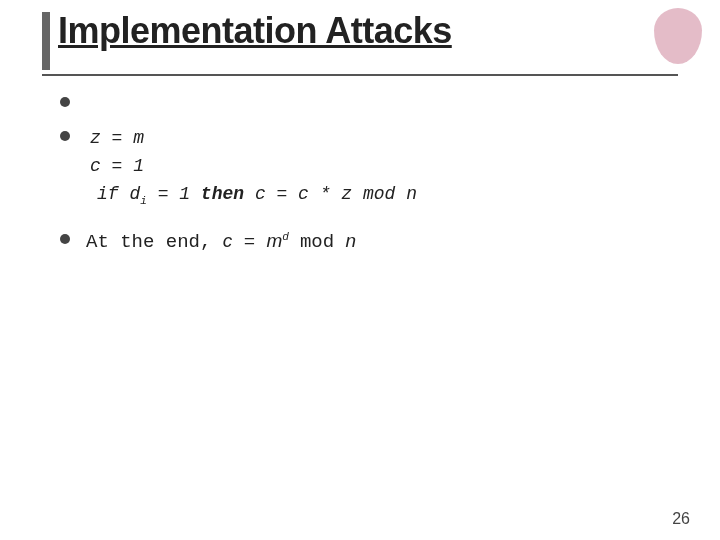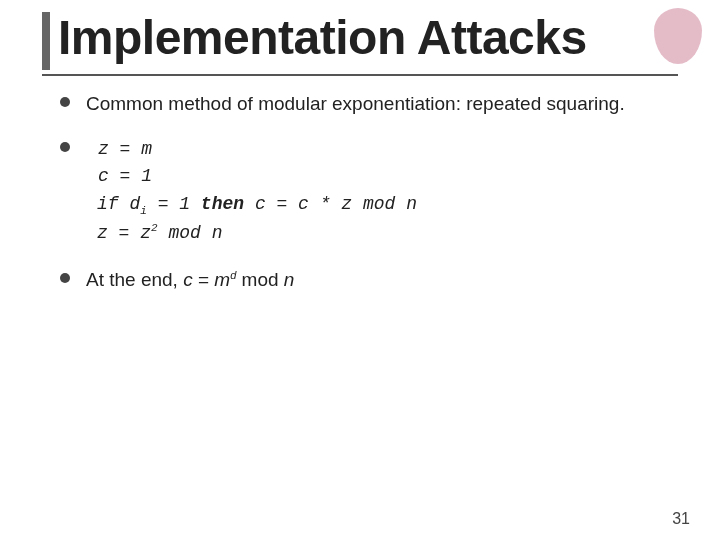--- a/index.html
+++ b/index.html
@@ -37,24 +37,25 @@
 
     
     .title-section {
       position: absolute;
       top: 10px;
       left: 58px;
       right: 80px;
     }
 
     .slide-title {
-      font-size: 48px;
+      font-size: 36px;
       font-weight: bold;
       color: #222222;
       letter-spacing: -0.5px;
+      text-decoration: underline;
     }
 
     
     .title-rule {
       position: absolute;
       top: 74px;
       left: 42px;
       right: 42px;
       height: 2px;
       background: #555555;
@@ -95,21 +96,21 @@
     
     .code-block {
       font-family: 'Courier New', Courier, monospace;
       font-style: italic;
       font-size: 18px;
       color: #222;
       line-height: 1.55;
     }
 
     .code-block .indent1 {
-      margin-left: 12px;
+      margin-left: 4px;
     }
 
     .code-block .indent2 {
       margin-left: 11px;
     }
 
     
     sup {
       font-size: 11px;
       vertical-align: super;
@@ -138,59 +139,54 @@
 
     
     .at-end-text {
       font-size: 19px;
       color: #222;
       font-style: italic;
     }
 
     .normal-text {
       font-style: normal;
+      font-family: Liberation Mono, monospace;
     }
   </style>
 </head>
 <body>
 
 <div class="deco-circle"></div>
 <div class="left-accent"></div>
 
 <div class="title-section">
   <h1 class="slide-title">Implementation Attacks</h1>
 </div>
 
 <div class="title-rule"></div>
 
 <div class="content-area">
 
   <div class="bullet-item">
     <div class="bullet-dot"></div>
-    <div class="bullet-text">
-      <span>Common method of modular exponentiation: repeated squaring.</span>
-    </div>
   </div>
 
   <div class="bullet-item">
     <div class="bullet-dot" style="margin-top:6px;"></div>
     <div class="code-block">
       <div class="indent1"><em>z</em> = <em>m</em></div>
       <div class="indent1"><em>c</em> = <em>1</em></div>
       <div class="indent2">
         <span>if </span><em>d</em><sub>i</sub> = <em>1</em> <span class="kw-bold">then</span> <em>c</em> = <em>c</em> * <em>z</em> mod <em>n</em>
-      </div>
-      <div class="indent2">
-        <em>z</em> = <em>z</em><sup>2</sup> mod <em>n</em>
       </div>
     </div>
   </div>
 
   <div class="bullet-item">
     <div class="bullet-dot"></div>
     <div class="bullet-text at-end-text">
       <span class="normal-text">At the end, </span><em>c</em><span class="normal-text"> = </span><em>m</em><sup>d</sup><span class="normal-text"> mod </span><em>n</em>
     </div>
   </div>
 
 </div>
 
-<div class="page-number">31</div>
+<div class="page-number">26</div>
 
 </body></html>

